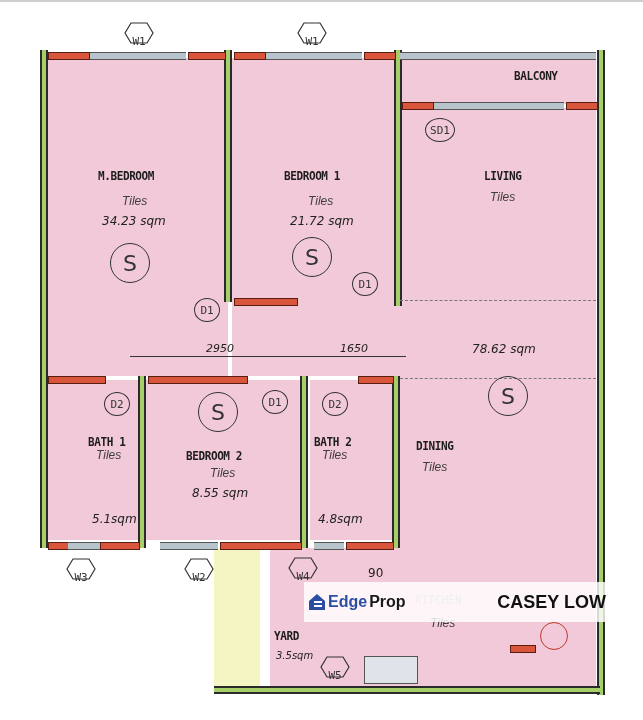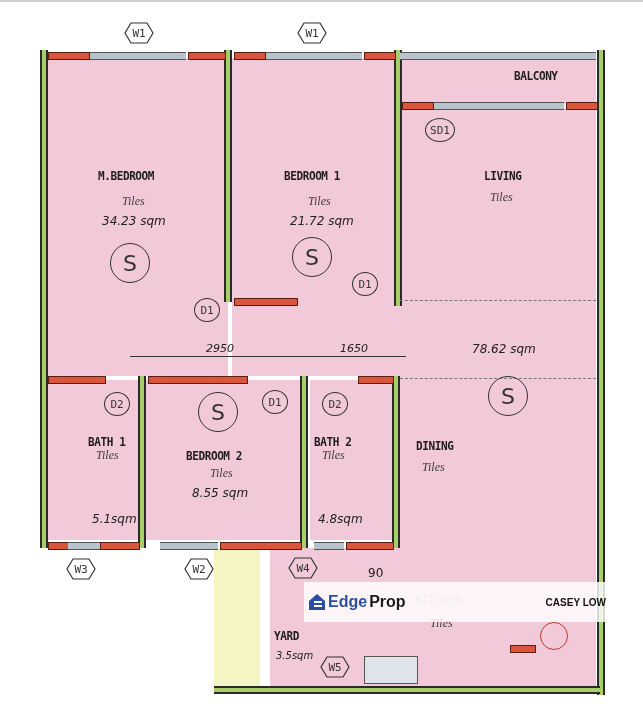--- a/index.html
+++ b/index.html
@@ -23,55 +23,55 @@
   }
   .win {
     position:absolute; height:6px; background:#b8c4cc; border-top:1px solid #555; border-bottom:1px solid #555;
   }
   .label {
     position:absolute; font-family: "DejaVu Sans Mono", monospace; color:#1d1d1d;
     font-weight:bold; font-size:13px; letter-spacing:-0.5px; transform:scaleX(0.85); transform-origin:left top;
     white-space:nowrap;
   }
   .sub {
-    position:absolute; font-family:Liberation Serif, serif; font-style:italic; color:#3e3e3e;
+    position:absolute; font-family:Liberation Sans, sans-serif; font-style:italic; color:#3e3e3e;
     font-size:12px; white-space:nowrap;
   }
   .area {
     position:absolute; font-family:"DejaVu Sans", sans-serif; font-style:italic; color:#222;
     font-size:12px; white-space:nowrap;
   }
   .s-circle {
     position:absolute; width:38px; height:38px; border:1.5px solid #333; border-radius:50%;
     display:flex; align-items:center; justify-content:center; font-size:22px; color:#333;
     font-family:"DejaVu Sans", sans-serif;
   }
   .tag {
     position:absolute; width:24px; height:22px; border:1.3px solid #333; border-radius:50%;
     display:flex; align-items:center; justify-content:center; font-size:11px; color:#333;
     font-family:"DejaVu Sans Mono", monospace;
   }
   .hex {
-    position:absolute; width:30px; height:22px; display:flex; align-items:center; justify-content:center;
+    position:absolute; width:30px; height:38px; display:flex; align-items:center; justify-content:center;
     font-size:11px; color:#333; font-family:"DejaVu Sans Mono", monospace;
   }
   .hex svg { position:absolute; left:0; top:0; }
   .hex span { position:relative; }
   .dim { position:absolute; font-family:"DejaVu Sans", sans-serif; font-style:italic; font-size:11px; color:#222; }
   .dimline { position:absolute; height:1px; background:#333; }
   .dashed { position:absolute; border-top:1px dashed #777; height:0; }
   .yard-strip { position:absolute; background:#f4f5c2; }
   .watermark {
     position:absolute; left:304px; top:582px; width:306px; height:40px; background:rgba(255,255,255,0.82);
     display:flex; align-items:center; justify-content:space-between; padding:0 4px; box-sizing:border-box;
   }
   .logo { display:flex; align-items:center; gap:2px; font-family:"Liberation Sans", sans-serif; font-size:16px; font-weight:bold; }
   .logo .edge { color:#2b4ea2; }
   .logo .prop { color:#1a1a1a; }
-  .agent { font-family:"Liberation Sans", sans-serif; font-weight:bold; font-size:10px; color:#111; }
+  .agent { font-family:"Liberation Sans", sans-serif; font-weight:bold; font-size:18px; color:#111; }
   .kitchen-label { position:absolute; left:415px; top:592px; font-family:"DejaVu Sans Mono", monospace; font-size:13px; color:#aaa; transform:scaleX(0.85); transform-origin:left top; }
 </style>
 </head>
 <body>
 
 <div class="topline"></div>
 
 <div>
 
   <div class="room" style="left:48px;top:58px;width:180px;height:318px;"></div>

